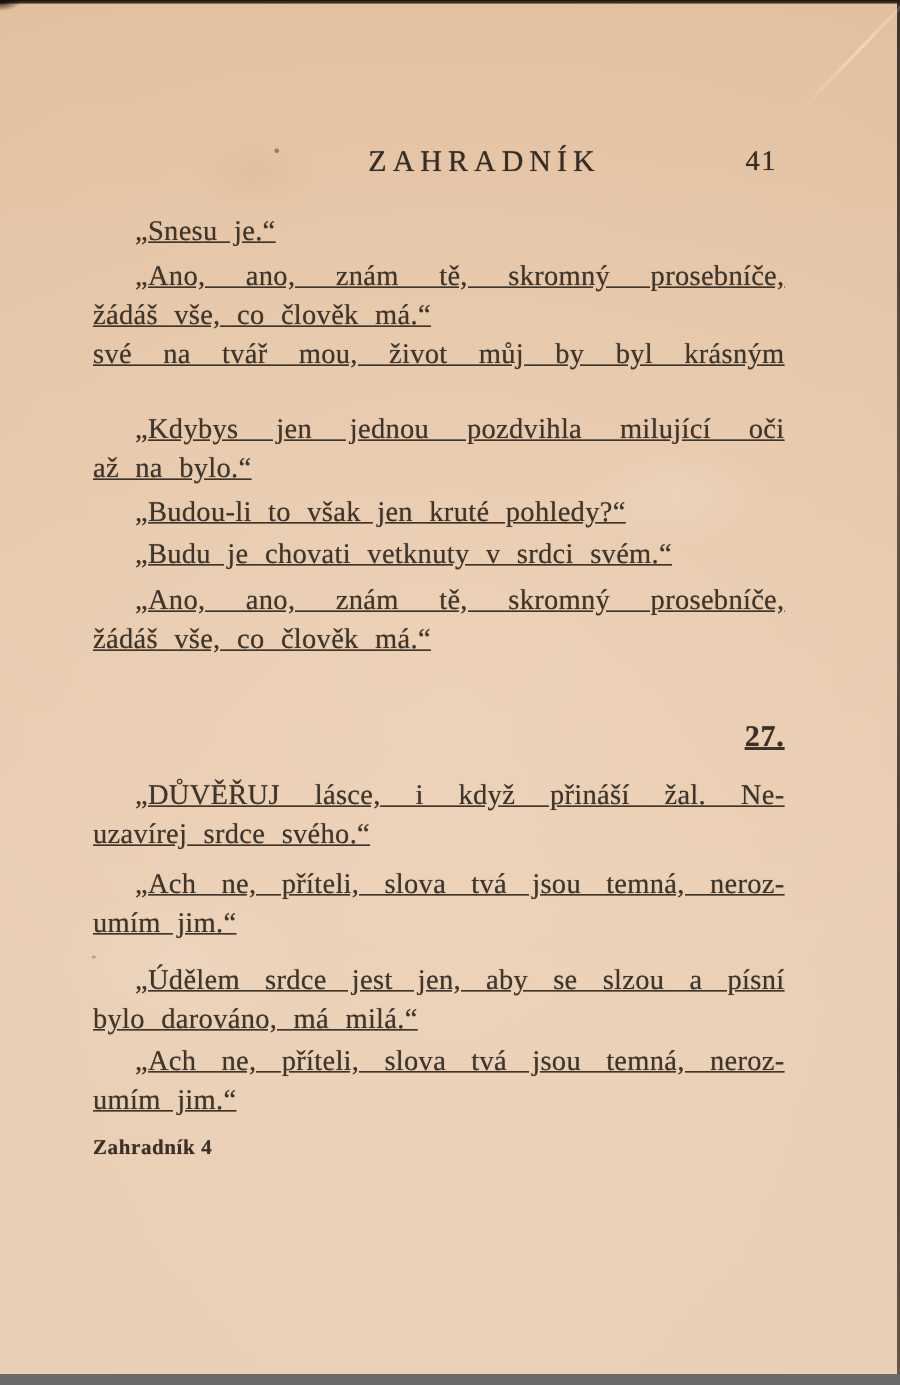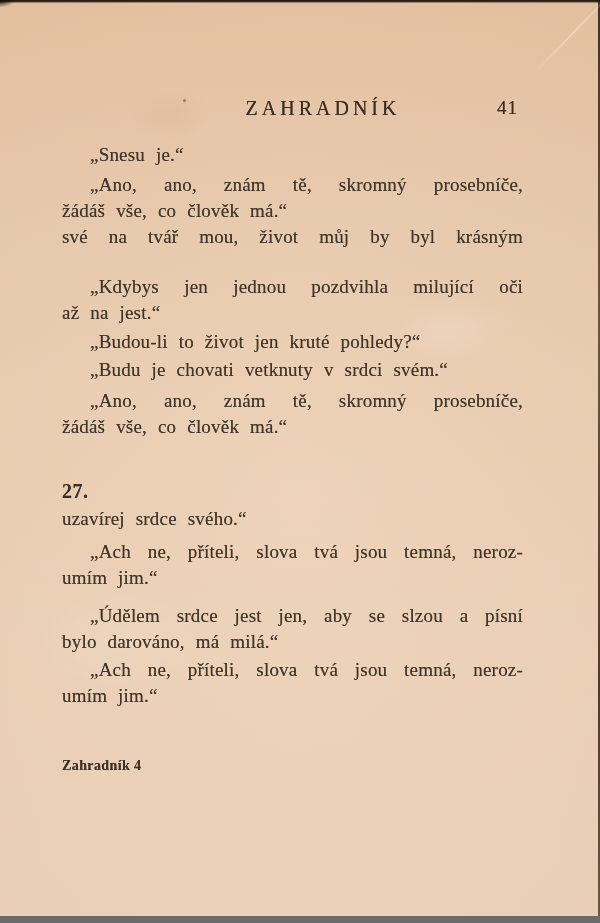--- a/index.html
+++ b/index.html
@@ -32,31 +32,31 @@
 
   .running-title{
     position:absolute;left:323px;top:95px;transform:translateX(-50%);
     font-size:20px;line-height:26px;letter-spacing:4px;white-space:nowrap;
     color:#362d24;text-shadow:0 0 0.6px rgba(54,45,36,0.7);}
   .folio{
     position:absolute;left:497px;top:95px;
     font-size:19px;line-height:26px;letter-spacing:1px;
     color:#362d24;text-shadow:0 0 0.6px rgba(54,45,36,0.7);}
 
-  .textblock{position:absolute;left:62px;top:142px;width:461px;}
+  .textblock{position:absolute;left:62px;top:142px;width:461px;text-decoration:underline;}
   .line{
     font-size:19px;line-height:26px;letter-spacing:0.2px;word-spacing:6px;
     text-shadow:0 0 0.6px rgba(63,53,43,0.65);
     white-space:nowrap;}
   .just{white-space:normal;text-align:justify;text-align-last:justify;}
   .indent{padding-left:28px;}
   .p1{margin-top:4px}.p2{margin-top:24px}.p3{margin-top:3px}.p4{margin-top:2px}
   .p5{margin-top:5px}.p6{margin-top:12px}.p7{margin-top:7px}.p8{margin-top:12px}.p9{margin-top:2px}
   .section-number{
-    margin-top:36px;height:30px;line-height:30px;text-align:left;
+    margin-top:36px;height:30px;line-height:30px;text-align:right;
     font-size:20px;font-weight:bold;letter-spacing:0.5px;color:#3a3027;
     text-shadow:0 0 0.6px rgba(58,48,39,0.6);}
   .signature{
     position:absolute;left:62px;top:758px;
     font-size:14px;font-weight:bold;letter-spacing:0.4px;line-height:16px;
     color:#3a3027;text-shadow:0 0 0.5px rgba(58,48,39,0.6);}
 </style>
 </head>
 <body>
 
@@ -79,39 +79,40 @@
     </div>
 
     <div>
       <div class="line indent just p1">„Ano, ano, znám tě, skromný prosebníče,</div>
       <div class="line">žádáš vše, co člověk má.“</div>
     </div>
 
     <div>
       <div class="line just">své na tvář mou, život můj by byl krásným</div>
       <div class="line indent just p2">„Kdybys jen jednou pozdvihla milující oči</div>
-      <div class="line">až na jest.“</div>
+      <div class="line">až na bylo.“</div>
     </div>
 
     <div>
-      <div class="line indent p3">„Budou-li to život jen kruté pohledy?“</div>
+      <div class="line indent p3">„Budou-li to však jen kruté pohledy?“</div>
     </div>
 
     <div>
       <div class="line indent p4">„Budu je chovati vetknuty v srdci svém.“</div>
     </div>
 
     <div>
       <div class="line indent just p5">„Ano, ano, znám tě, skromný prosebníče,</div>
       <div class="line">žádáš vše, co člověk má.“</div>
     </div>
 
     <div class="section-number">27.</div>
 
     <div>
+      <div class="line indent just p6">„DŮVĚŘUJ lásce, i když přináší žal. Ne-</div>
       <div class="line">uzavírej srdce svého.“</div>
     </div>
 
     <div>
       <div class="line indent just p7">„Ach ne, příteli, slova tvá jsou temná, neroz-</div>
       <div class="line">umím jim.“</div>
     </div>
 
     <div>
       <div class="line indent just p8">„Údělem srdce jest jen, aby se slzou a písní</div>

